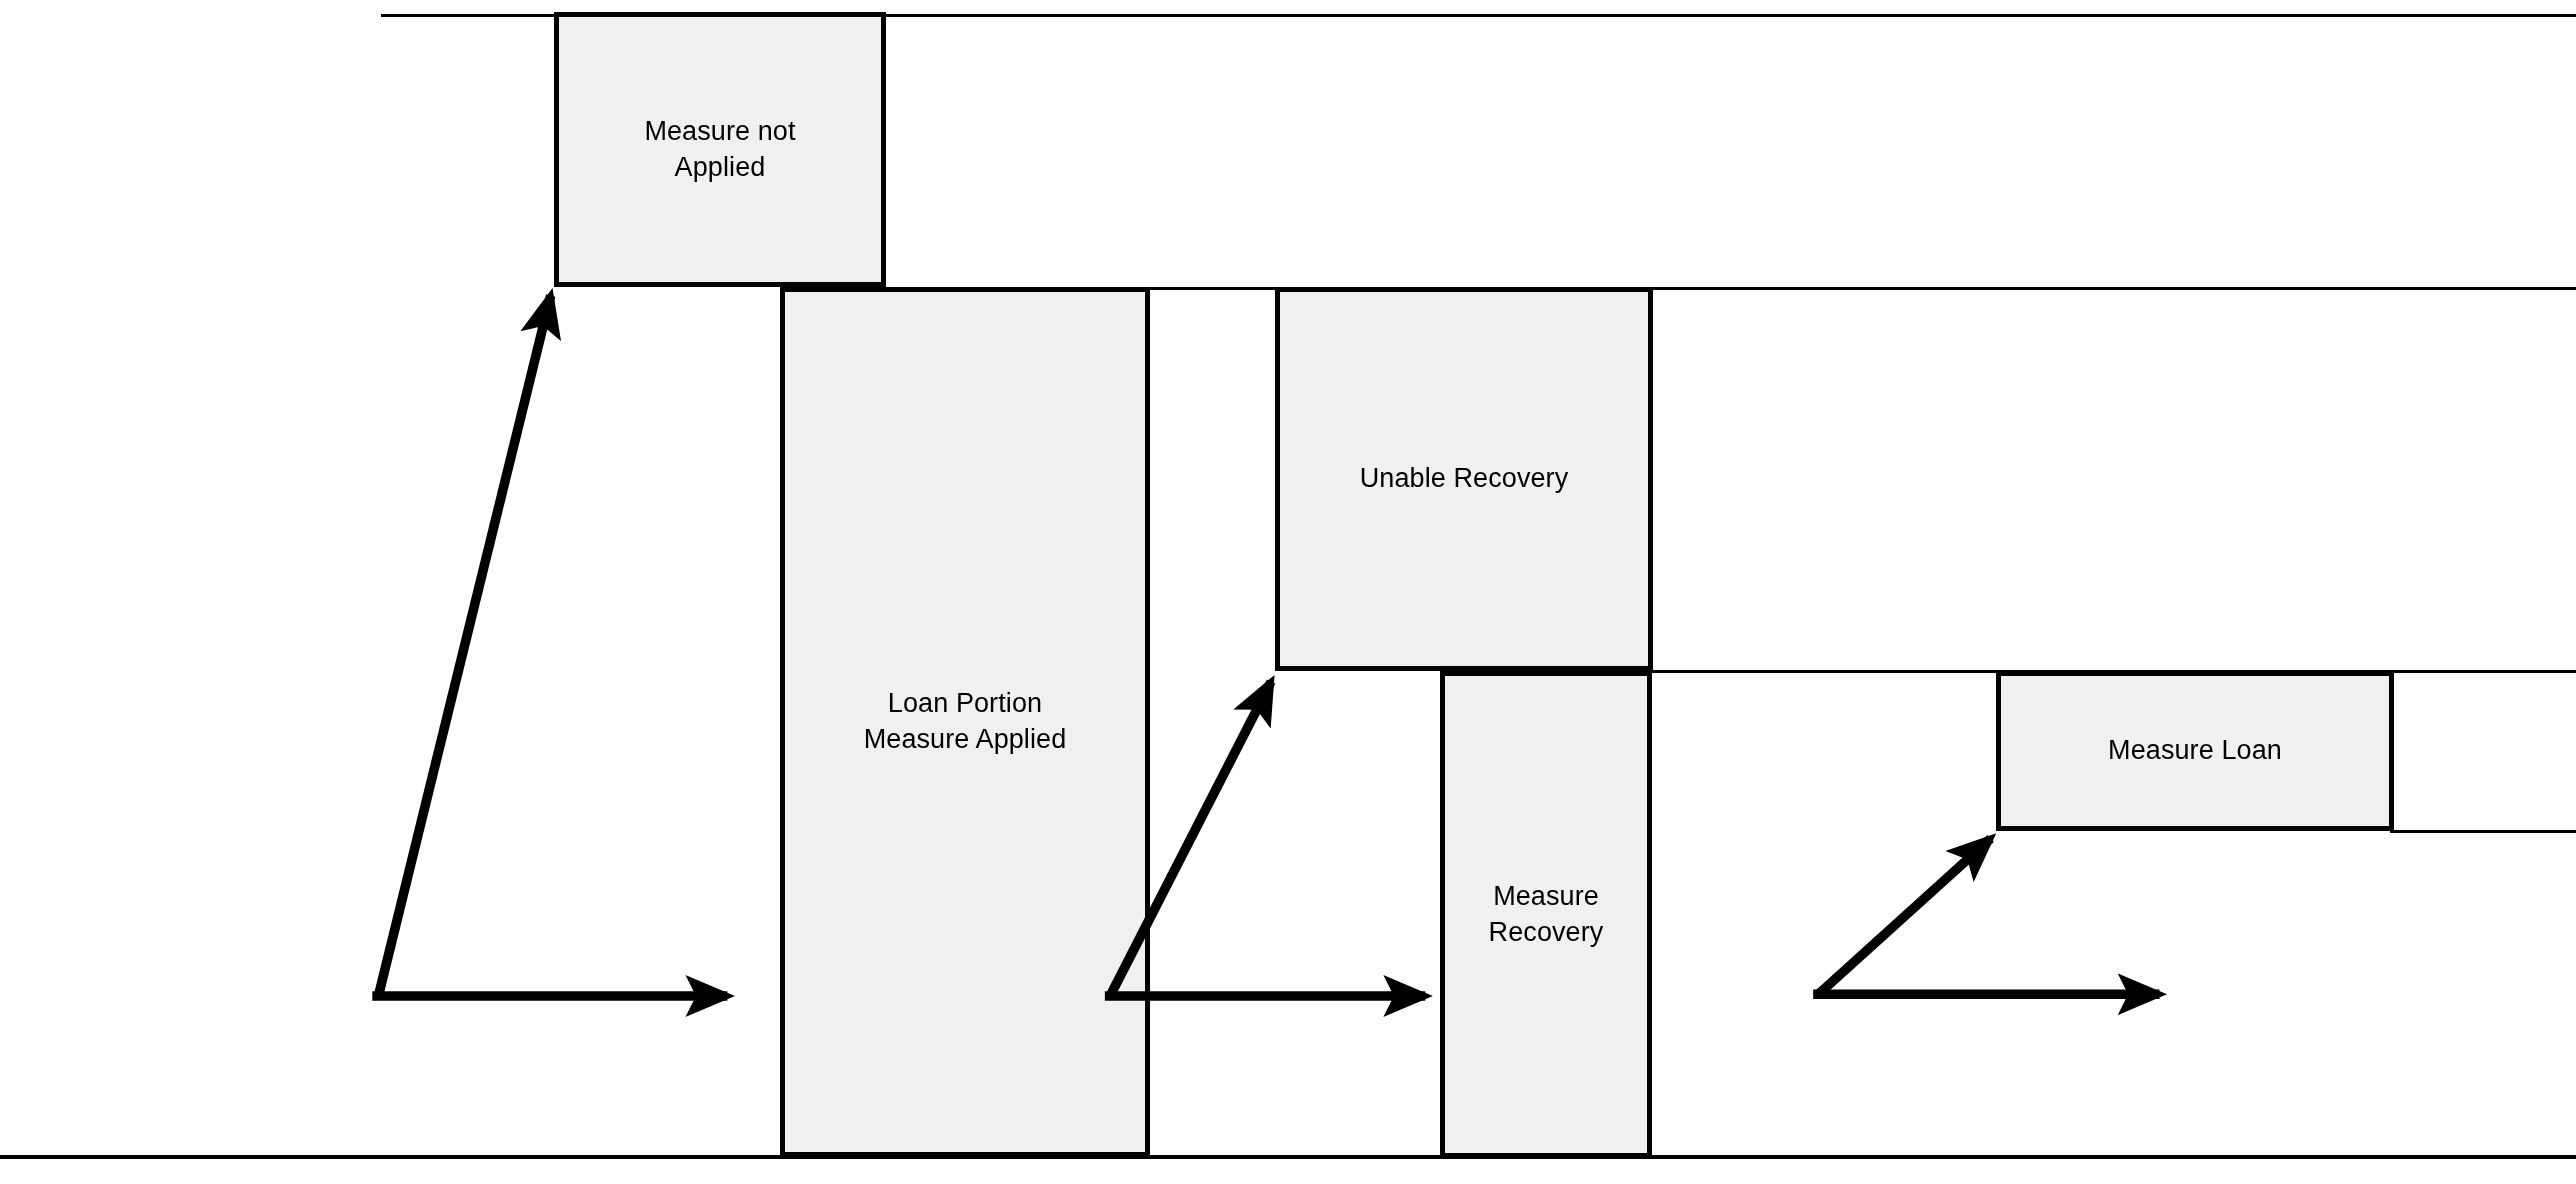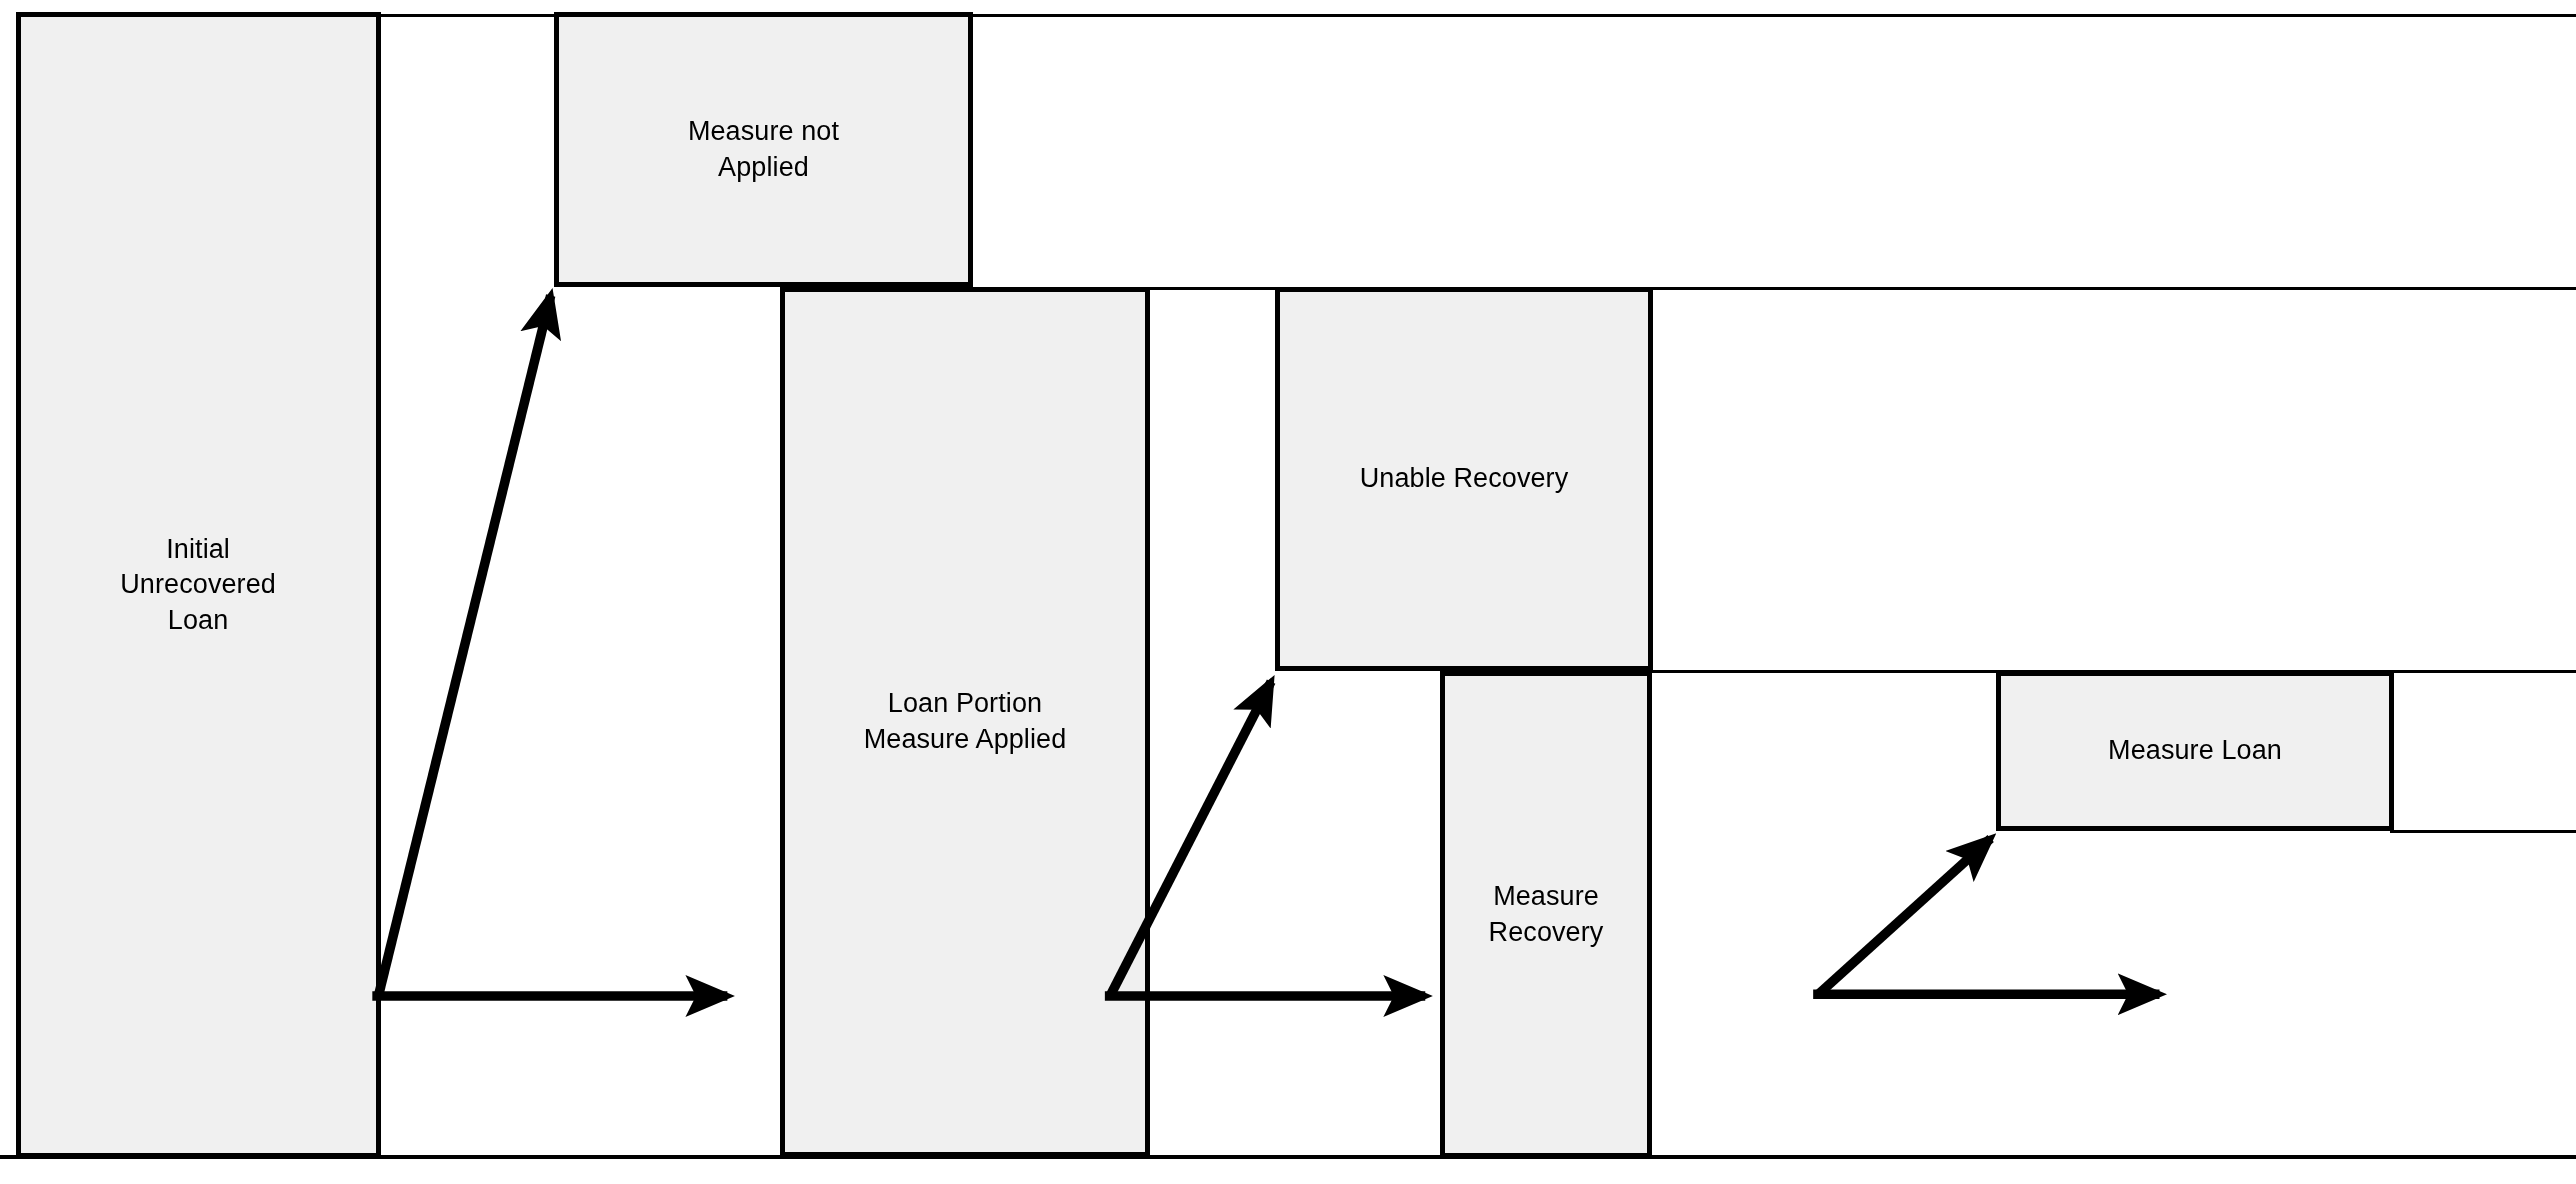--- a/index.html
+++ b/index.html
@@ -61,27 +61,22 @@
 
 <div id="canvas">
 
   <div class="axis-line" style="left:0px; top:1155px; width:2576px;"></div>
 
   <div class="ref-line" style="left:381px; top:14px; width:2195px;"></div>
   <div class="ref-line" style="left:926px; top:287px; width:1650px;"></div>
   <div class="ref-line" style="left:1648px; top:670px; width:928px;"></div>
   <div class="ref-line" style="left:2390px; top:830px; width:186px;"></div>
 
-  <div class="wf-box" style="left:15.6px; top:12px; width:365px; height:1146px;">
-    <span class="wf-box-label">Initial
-Unrecovered
-Loan</span>
-  </div>
 
-  <div class="wf-box" style="left:554px; top:12px; width:419px; height:275px;">
+  <div class="wf-box" style="left:554px; top:12px; width:332px; height:275px;">
     <span class="wf-box-label">Measure not
 Applied</span>
   </div>
 
   <div class="wf-box" style="left:780px; top:287px; width:370px; height:870px;">
     <span class="wf-box-label">Loan Portion
 Measure Applied</span>
   </div>
 
   <div class="wf-box" style="left:1275px; top:287px; width:378px; height:384px;">

